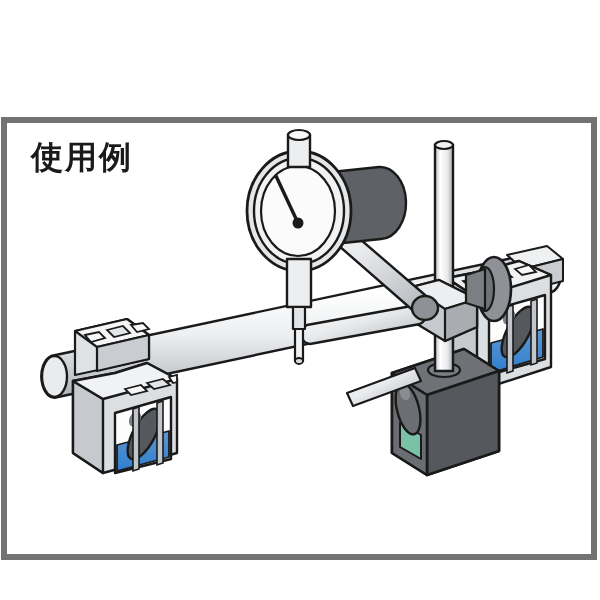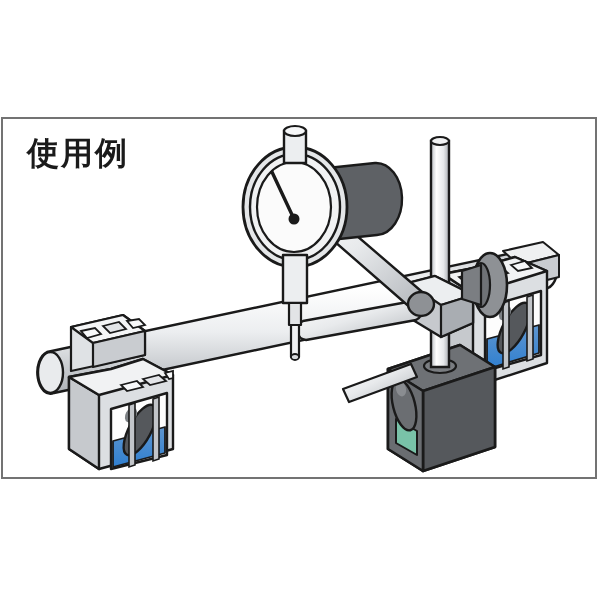--- a/index.html
+++ b/index.html
@@ -13,22 +13,22 @@
     width: 600px;
     height: 600px;
     background: #ffffff;
     overflow: hidden;
   }
   #illustration-frame {
     position: absolute;
     left: 1px;
     top: 117px;
     width: 596px;
-    height: 362px;
-    border: 2px solid #737373;
+    height: 443px;
+    border: 6px solid #737373;
     background: #ffffff;
     box-sizing: border-box;
     text-decoration: underline;
   }
   #caption-label {
     position: absolute;
     left: 24px;
     top: 18px;
     font-size: 32px;
     font-weight: 700;

